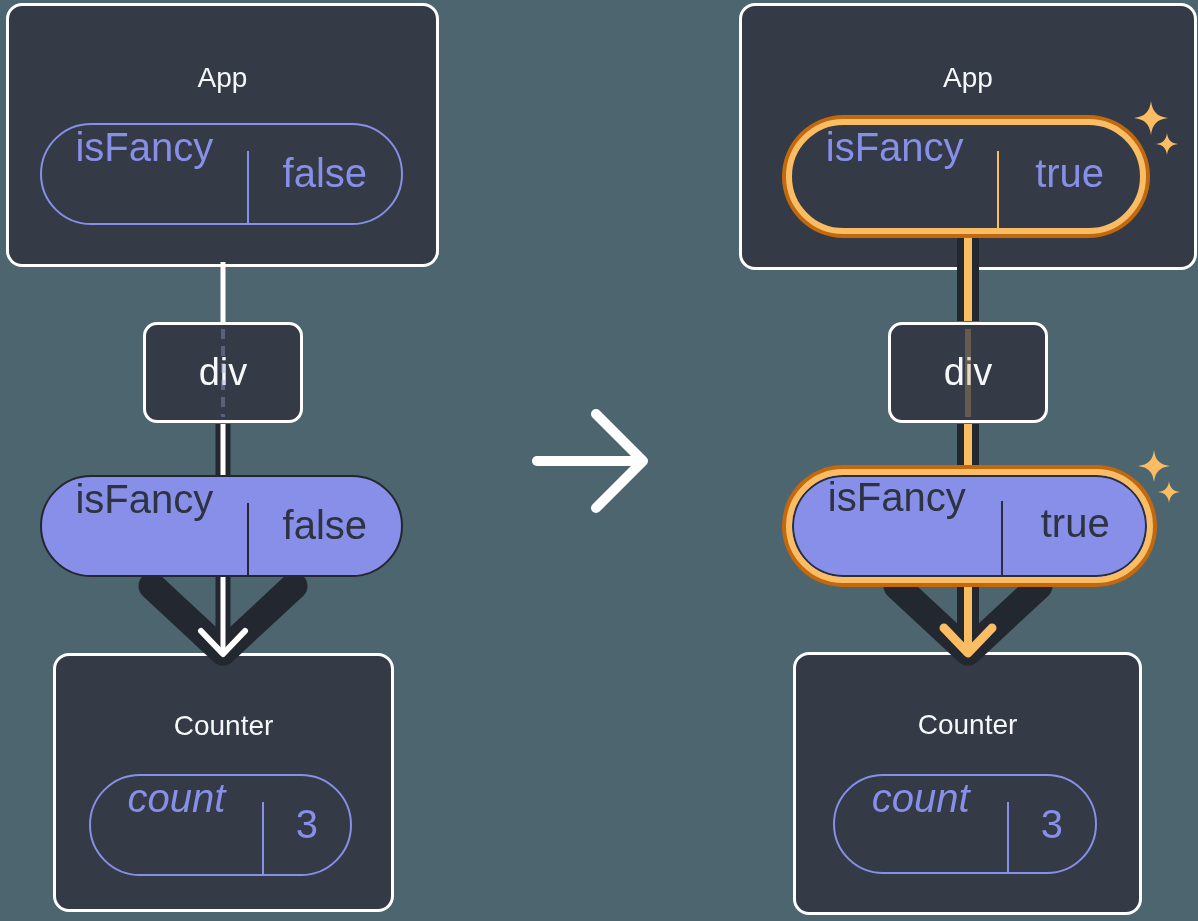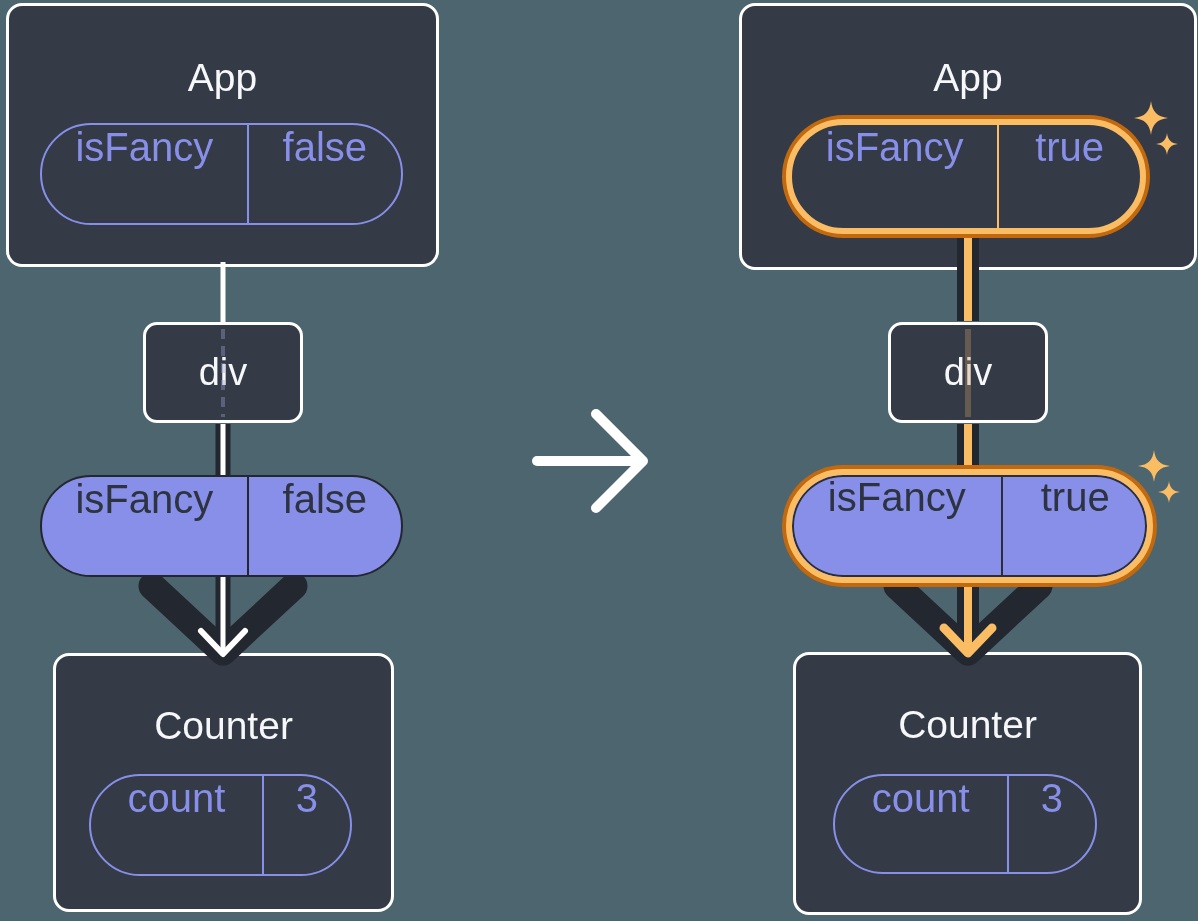--- a/index.html
+++ b/index.html
@@ -15,50 +15,50 @@
   .z-lines{z-index:2;pointer-events:none;}
   .z-pills{z-index:3;}
   .z-fx{z-index:4;pointer-events:none;}
 
   .comp-box{
     position:absolute;box-sizing:border-box;
     background:#343a46;border:3px solid #ffffff;border-radius:16px;
   }
   .comp-title{
     position:absolute;left:0;width:100%;text-align:center;
-    color:#f6f7f9;font-size:39px;line-height:48px;font-weight:400;
+    color:#f6f7f9;font-size:28px;line-height:48px;font-weight:400;
   }
   .small-box{
     position:absolute;box-sizing:border-box;
     background:#343a46;border:3px solid #ffffff;border-radius:14px;
     display:flex;align-items:center;justify-content:center;
     color:#f6f7f9;font-size:38px;
   }
 
   .pill{
     position:absolute;box-sizing:border-box;display:flex;
     border-radius:999px;font-size:40px;align-items:stretch;
     background:#343a46;
   }
   .pill .cell{display:flex;justify-content:center;}
   .pill .cell-name{width:57%;}
-  .pill .cell-value{flex:1;}
+  .pill .cell-value{flex:1;margin-top:26px;}
   .pill-outline{border:2px solid #878fe8;color:#878fe8;}
   .pill-outline .cell-value{border-left:2px solid #878fe8;}
   .pill-filled{background:#878fe8;border:2px solid #23272f;color:#2d3340;}
   .pill-filled .cell-value{border-left:2px solid #23272f;}
   .pill-hl{
     border:6px solid #fbbd64;
     box-shadow:0 0 0 4px #c2690f;
   }
   .pill-hl-dark{background:#343a46;color:#878fe8;}
   .pill-hl-dark .cell-value{border-left:2px solid #fbbd64;}
   .pill-hl-purple{background:#878fe8;color:#2d3340;box-shadow:0 0 0 4px #c2690f, inset 0 0 0 2px #2a2e38;}
   .pill-hl-purple .cell-value{border-left:2px solid #2a2e38;}
-  .pill .cell-name.wide{width:66%;}
+  .pill .cell-name.wide{width:66%;font-style:italic;}
   .pill .cell-name.mid{width:59%;}
   .bold{font-weight:400;}
 
   .sparkle{position:absolute;}
 </style>
 </head>
 <body>
 
 <div class="canvas">
 

